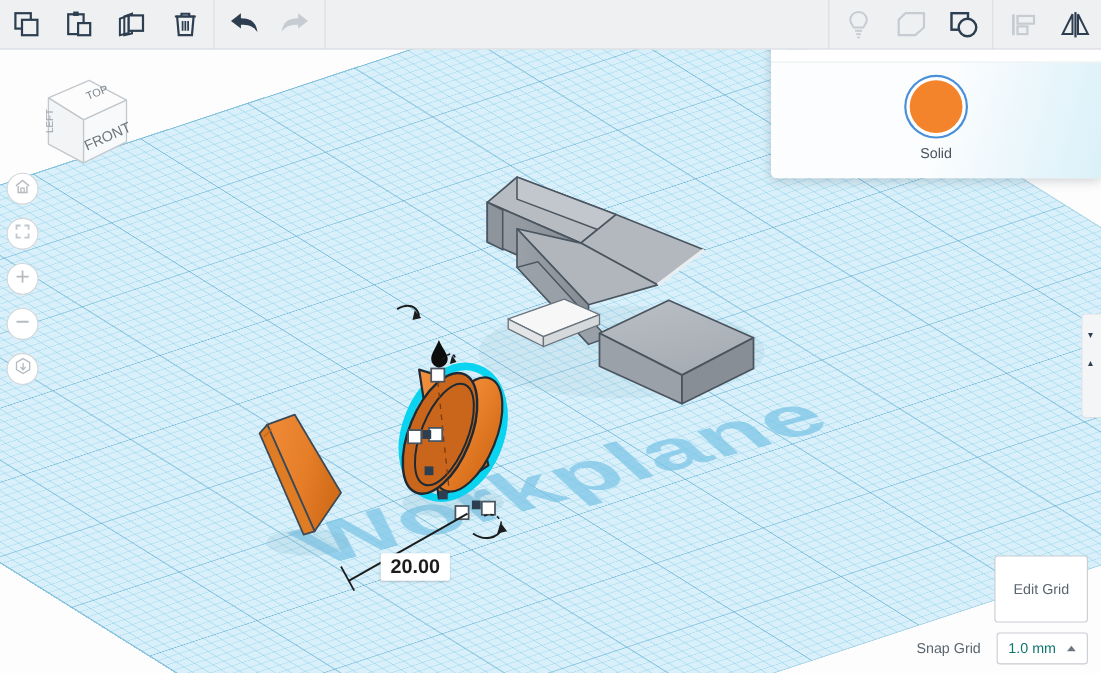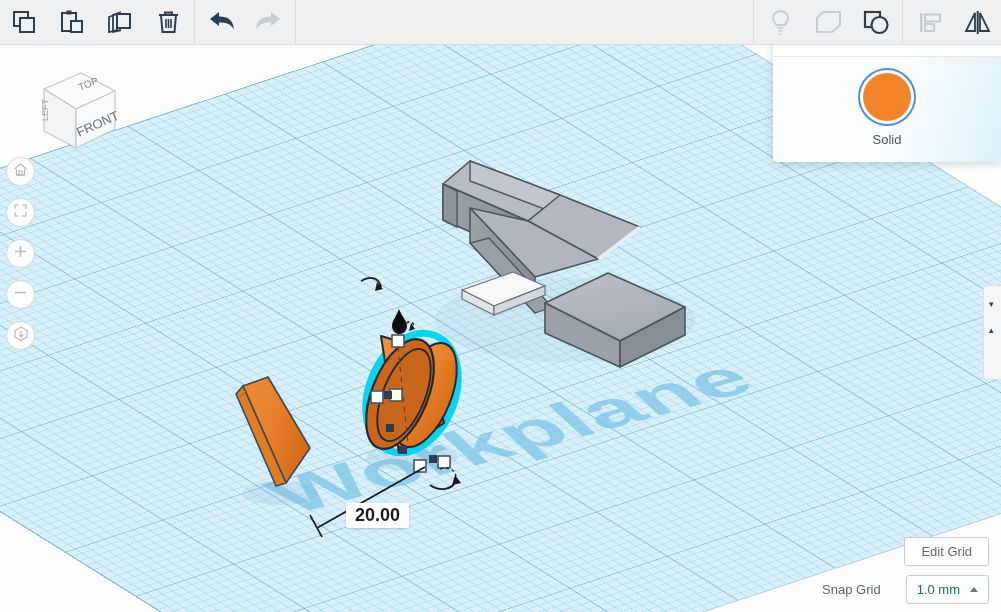--- a/index.html
+++ b/index.html
@@ -126,21 +126,21 @@
     border: 1px solid #d3d6d9;
     background: #ffffff;
     display: flex; align-items: center; justify-content: center;
     cursor: pointer;
   }
 
   
   .shape-panel {
     position: absolute;
     right: 0px; top: 13px;
-    width: 228px;
+    width: 300px;
     background: #ffffff;
     border-radius: 5px;
     box-shadow: 0 2px 10px rgba(20,40,60,0.20);
     z-index: 30;
     overflow: hidden;
   }
   .sp-header {
     height: 44px;
     display: flex;
     align-items: center;
@@ -246,25 +246,25 @@
     flex-direction: column;
     align-items: flex-end;
     gap: 9px;
   }
   .edit-grid-btn {
     background: #ffffff;
     border: 1px solid #c8ccd1;
     border-radius: 3px;
     color: #5b6670;
     font-size: 13px;
-    padding: 6px 16px;
+    padding: 22px 16px;
     cursor: pointer;
     font-family: "Liberation Sans", sans-serif;
   }
-  .snap-row { display: flex; align-items: center; gap: 25px; }
+  .snap-row { display: flex; align-items: center; gap: 14px; }
   .snap-label { font-size: 13px; color: #5b6670; }
   .snap-select {
     background: #ffffff;
     border: 1px solid #c8ccd1;
     border-radius: 3px;
     font-size: 13px;
     color: #0f766e;
     padding: 6px 10px;
     display: flex;
     align-items: center;

